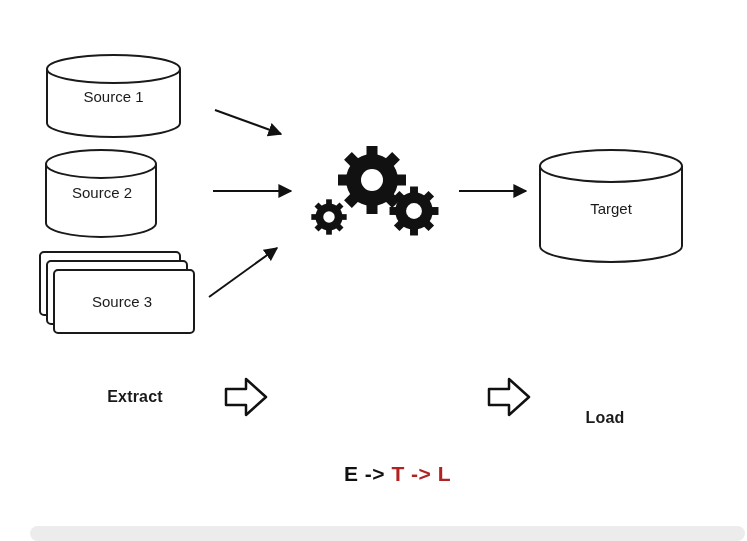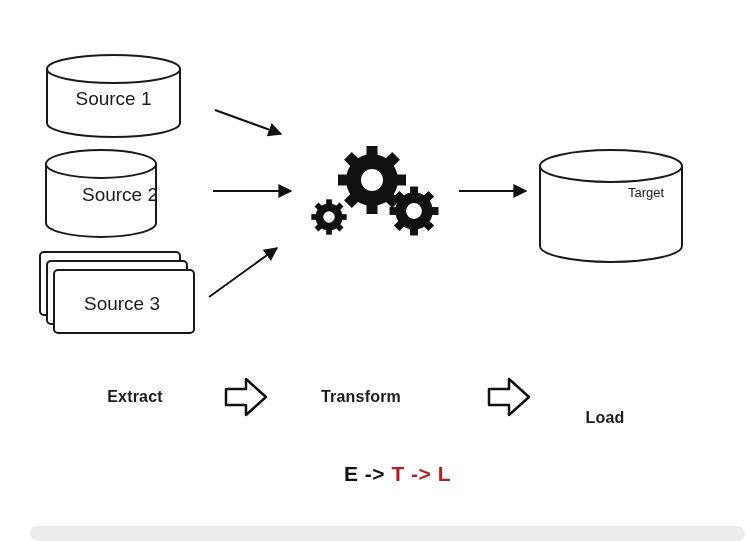--- a/index.html
+++ b/index.html
@@ -11,21 +11,21 @@
     background: #ffffff;
     overflow: hidden;
   }
   svg.diagram { position: absolute; left: 0; top: 0; }
   .lbl {
     position: absolute;
     text-align: center;
     color: #1a1a1a;
     line-height: 1.2;
   }
-  .shape-label { font-size: 19px; }
+  .shape-label { font-size: 15px; }
   .stage-label {
     font-weight: bold;
     font-size: 16px;
     line-height: 26px;
     letter-spacing: 0.2px;
   }
   .formula {
     position: absolute;
     left: 0;
     top: 462px;
@@ -106,29 +106,28 @@
     </g>
 
     <g fill="#ffffff" stroke="#111111" stroke-width="2.5" stroke-linejoin="round">
       <polygon points="0,10 20,10 20,0 40,18 20,36 20,26 0,26" transform="translate(226,379)"></polygon>
       <polygon points="0,10 20,10 20,0 40,18 20,36 20,26 0,26" transform="translate(489,379)"></polygon>
     </g>
   </svg>
 
   <div class="lbl shape-label" style="left:47px; top:88px; width:133px;">Source 1</div>
 
-  <div class="lbl shape-label" style="left:46px; top:184px; width:112px;text-align:right;">Source 2</div>
+  <div class="lbl shape-label" style="left:46px; top:184px; width:112px;">Source 2</div>
 
   <div class="lbl shape-label" style="left:60px; top:293px; width:124px;">Source 3</div>
 
-  <div class="lbl shape-label" style="left:540px; top:185px; width:142px; font-size:13px;margin-left:35px;">Target</div>
+  <div class="lbl shape-label" style="left:540px; top:200px; width:142px; font-size:15px;">Target</div>
 
   <div class="lbl stage-label" style="left:75px; top:384px; width:120px;">Extract</div>
 
-  <div class="lbl stage-label" style="left:293px; top:384px; width:136px;">Transform</div>
 
   <div class="lbl stage-label" style="left:560px; top:384px; width:90px;margin-top:21px;">Load</div>
 
   <div class="formula">
     <span style="color: rgb(17, 17, 17);">E -&gt; </span><span style="color: rgb(178, 34, 34);">T -&gt; L</span>
   </div>
 
   <div class="bottom-bar" style="background-color: rgb(236, 236, 236);"></div>
 
 </div>

